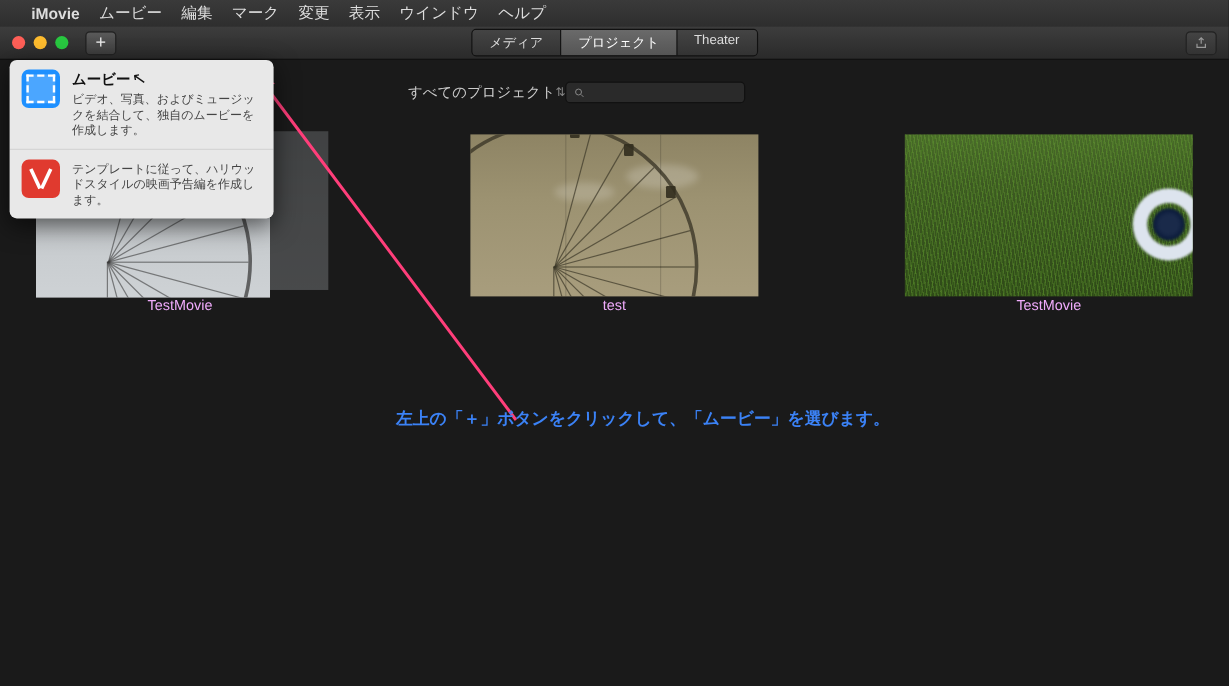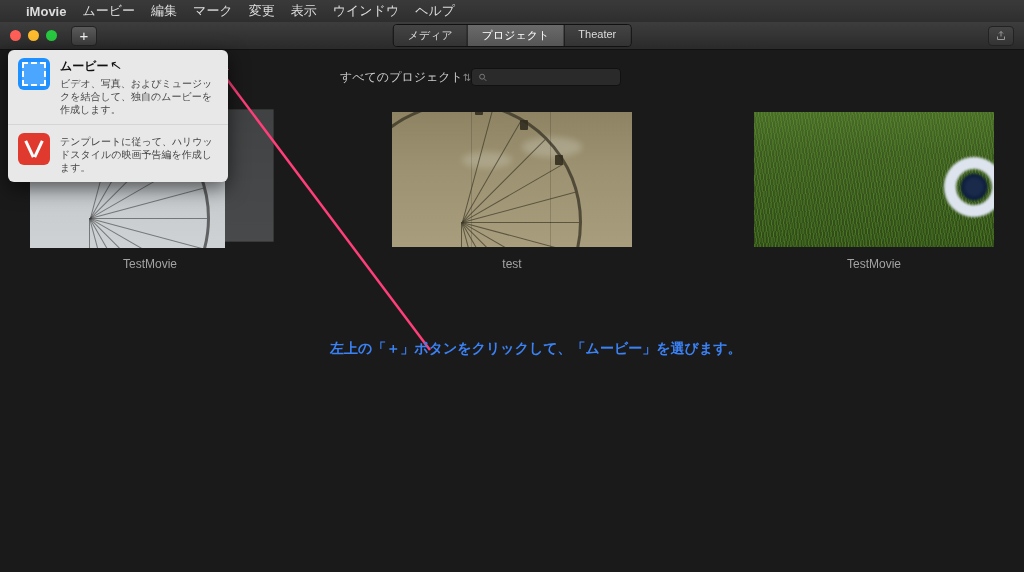--- a/index.html
+++ b/index.html
@@ -159,23 +159,22 @@
     z-index:0;
     width: 240px;
   }
   .thumbstack .front {
     z-index:1;
     top: 6px;
     width: 195px;
     height: 130px;
   }
   .projlabel {
-    margin-top: 10px;
     font-size: 12px;
-    color: #a3a3a3;
+    color: #f0abfc;
   }
   
   .sky-grey {
     background: linear-gradient(#b8bcbf 0%, #c5c9cc 50%, #ced2d5 100%);
   }
   .sky-sepia {
     background: linear-gradient(#8e8464 0%, #9c9271 40%, #a89d7d 100%);
     position: relative;
   }
   .sky-sepia::before, .sky-sepia::after{

